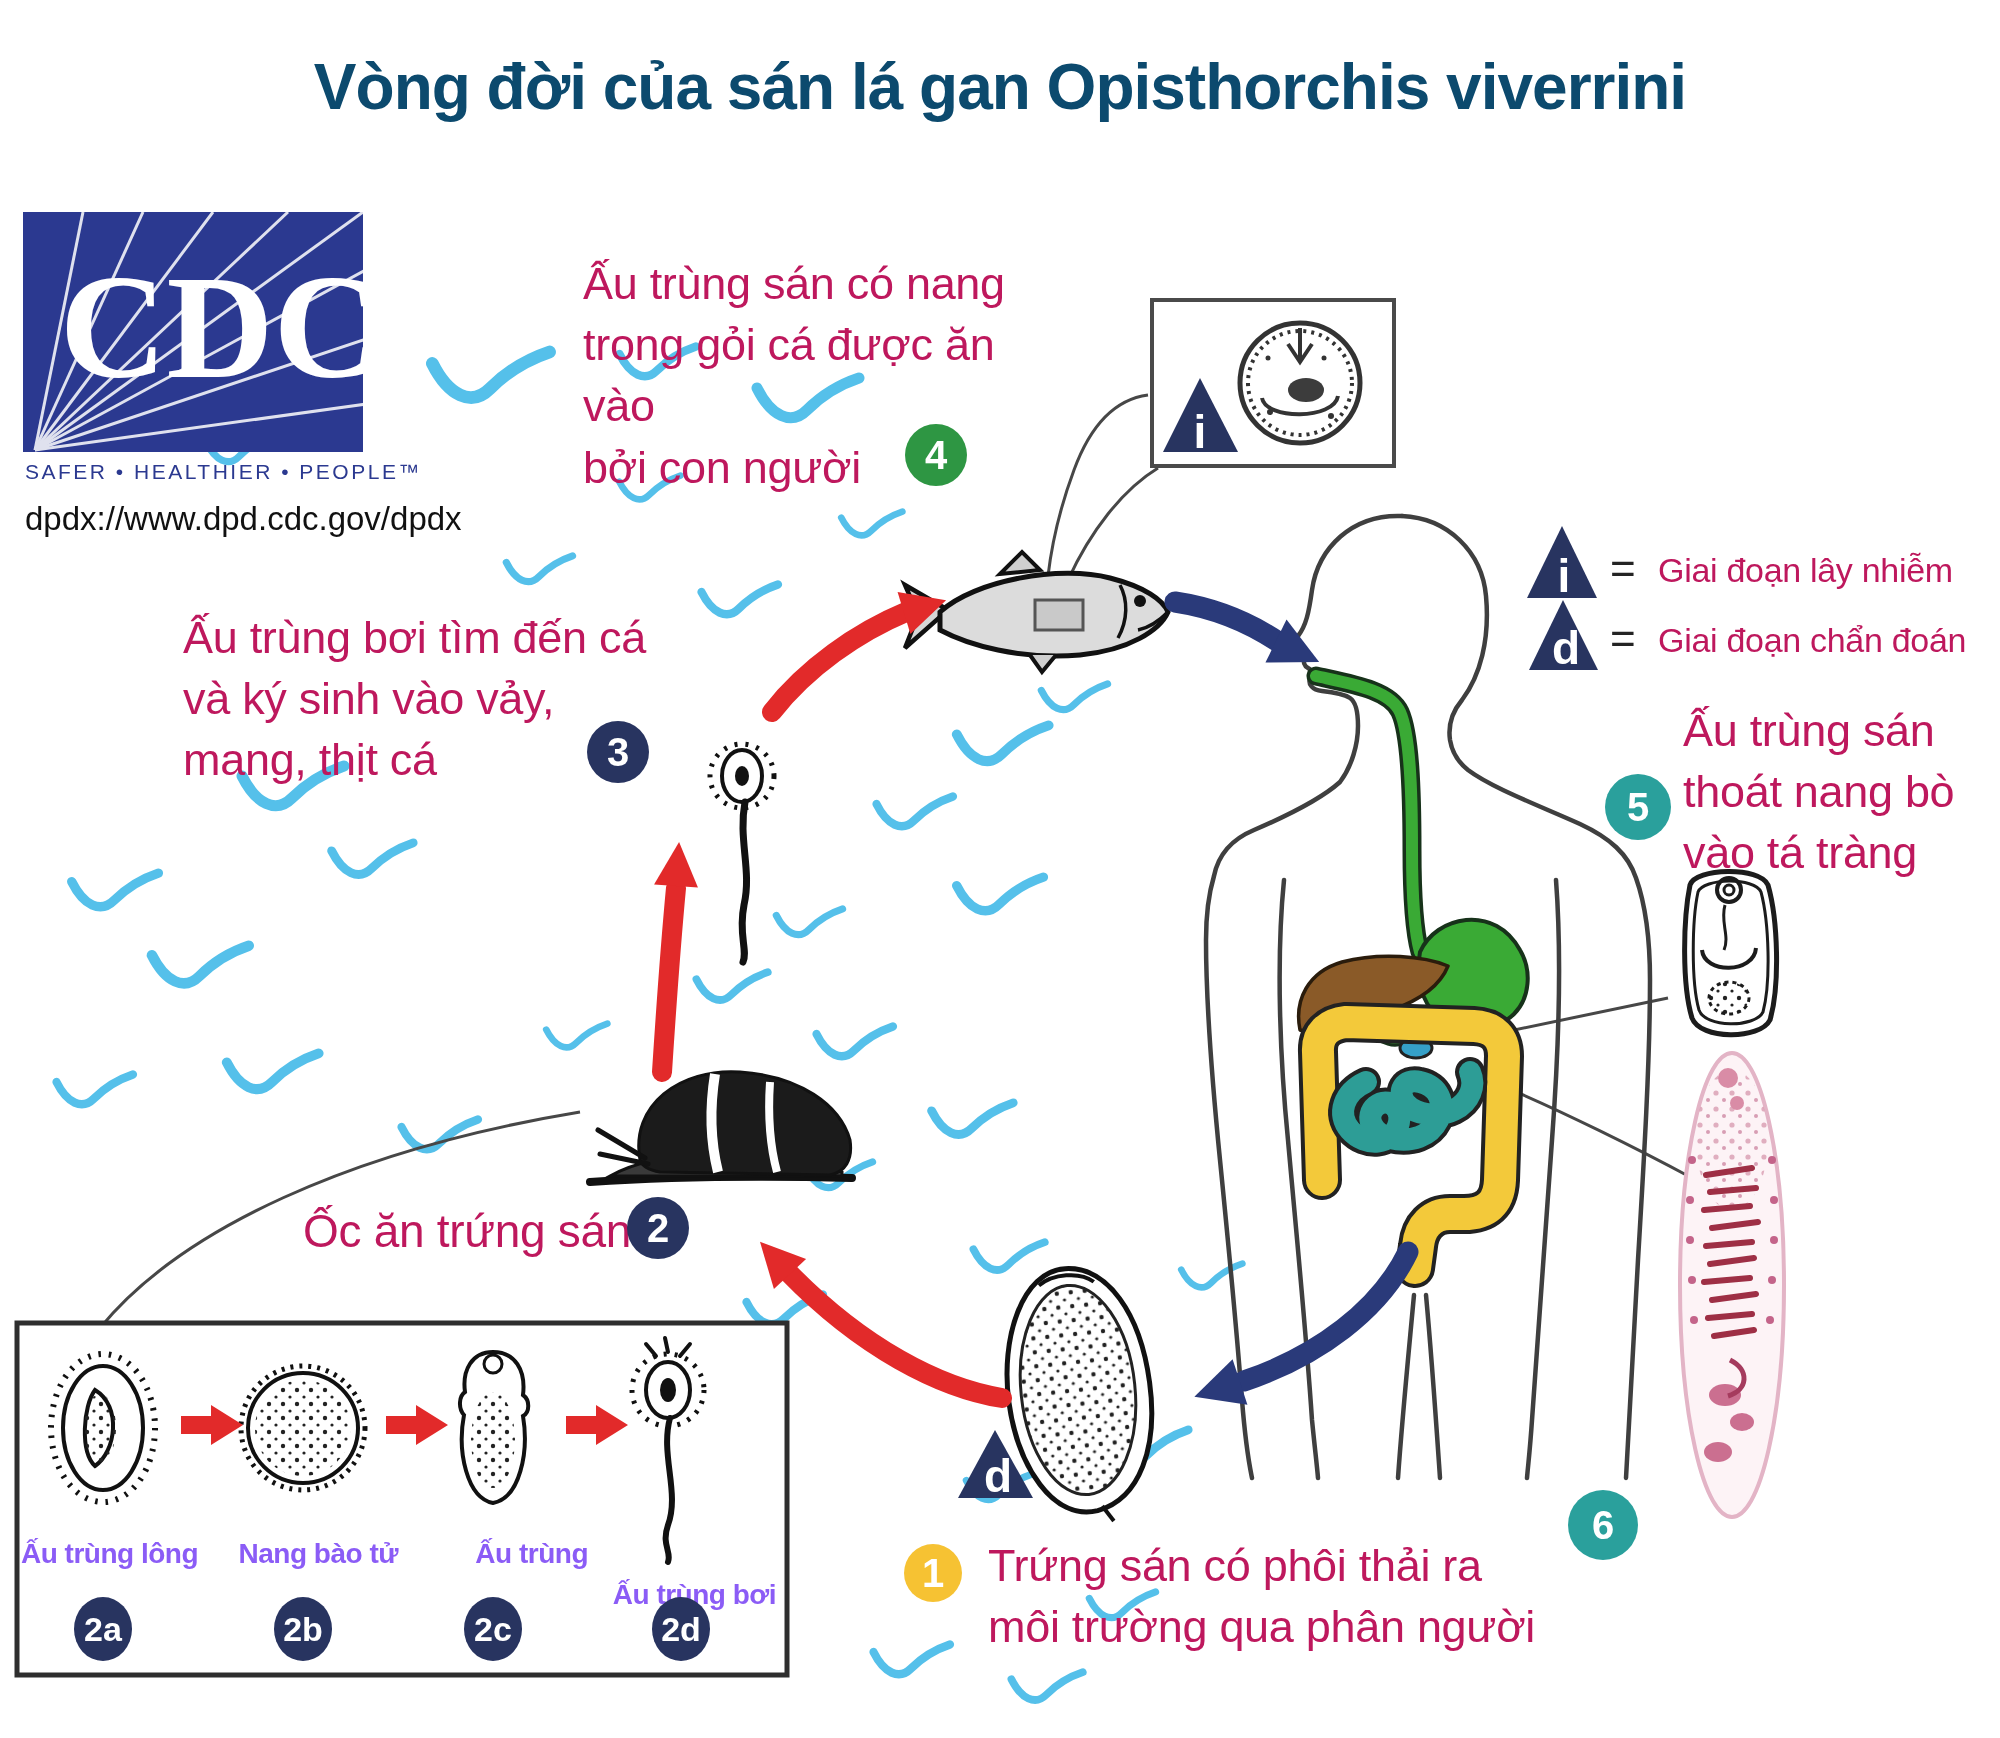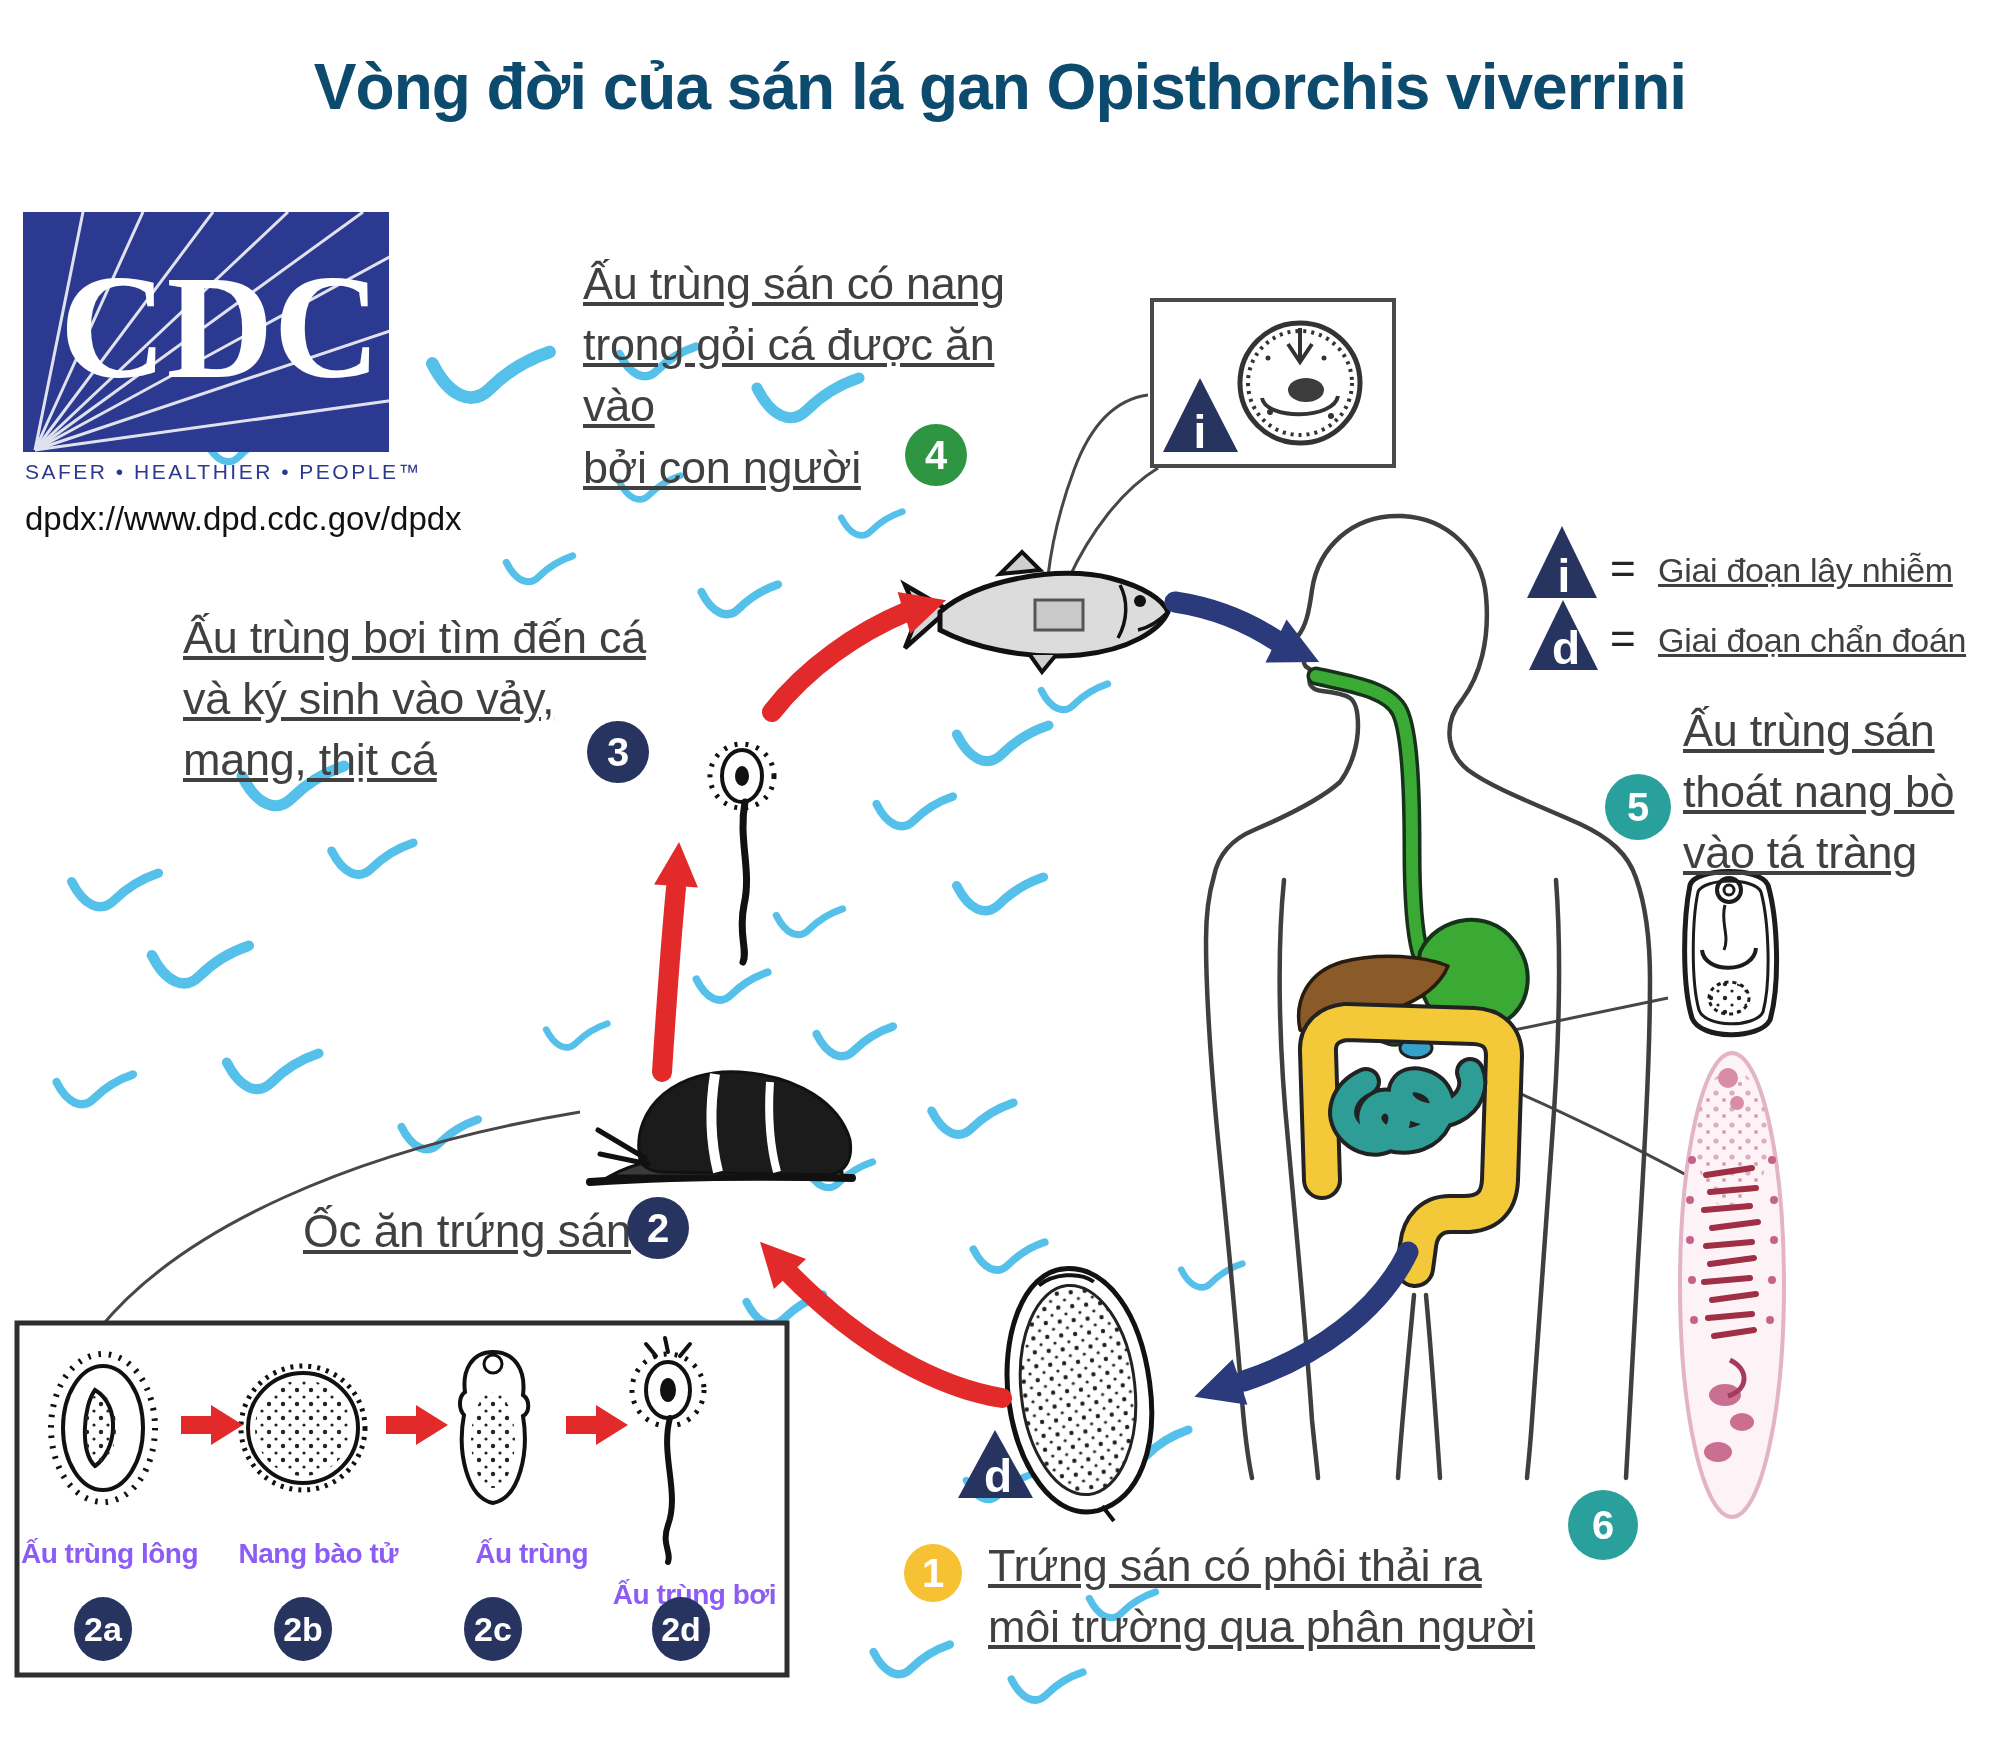--- a/index.html
+++ b/index.html
@@ -1,33 +1,33 @@
 <!DOCTYPE html>
 <html><head>
 <meta charset="utf-8">
 <style>
   html,body{margin:0;padding:0;background:#ffffff;}
   .canvas{position:relative;width:2000px;height:1738px;background:#ffffff;overflow:hidden;
           font-family:"Liberation Sans",sans-serif;}
   .layer{position:absolute;left:0;top:0;width:2000px;height:1738px;}
-  .txt{position:absolute;color:#404040;white-space:pre-line;line-height:1.36;letter-spacing:-0.3px;
-       font-size:45px;z-index:5;text-decoration:underline;}
+  .txt{position:absolute;color:#be185d;white-space:pre-line;line-height:1.36;letter-spacing:-0.3px;
+       font-size:45px;z-index:5;}
   .title{position:absolute;left:0;right:0;top:50px;text-align:center;font-size:64px;font-weight:bold;
          color:#0c4a6e;letter-spacing:-1px;z-index:5;}
   .badge{position:absolute;border-radius:50%;color:#ffffff;display:flex;align-items:center;
          justify-content:center;font-weight:bold;z-index:6;}
   .b-navy{background:#283460;}
   .b-green{background:#2e9643;}
   .b-teal{background:#2aa09c;}
   .b-yellow{background:#f6c233;}
   .step-badge{width:62px;height:62px;font-size:40px;}
   .stage-badge{width:58px;height:64px;font-size:34px;border-radius:50%;}
   .boxlabel{position:absolute;width:190px;text-align:right;font-size:28px;font-weight:bold;
             color:#8b5cf6;letter-spacing:-0.5px;z-index:6;}
-  .cdc-logo{position:absolute;left:23px;top:212px;width:340px;height:240px;background:#2b3990;z-index:4;padding-left:26px;}
+  .cdc-logo{position:absolute;left:23px;top:212px;width:340px;height:240px;background:#2b3990;z-index:4;}
   .cdc-tag{position:absolute;left:25px;top:460px;width:420px;font-size:21px;font-weight:normal;
            color:#2b3990;letter-spacing:2.5px;z-index:4;}
   .cdc-url{position:absolute;left:25px;top:500px;font-size:33px;color:#111111;z-index:4;}
   .eq{position:absolute;font-size:44px;color:#242424;z-index:5;}
   svg text.tri{fill:#ffffff;font-family:"Liberation Sans",sans-serif;font-weight:bold;font-size:46px;
                text-anchor:middle;}
 </style>
 </head>
 <body>
 

